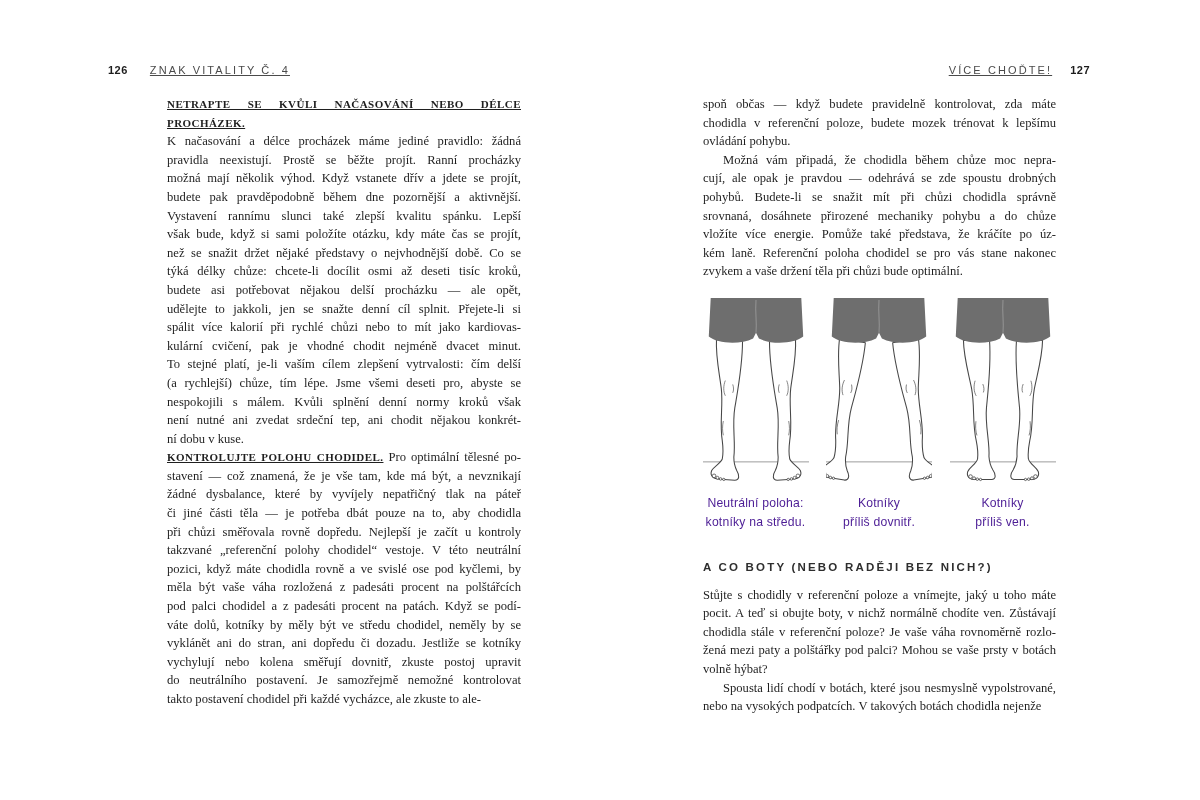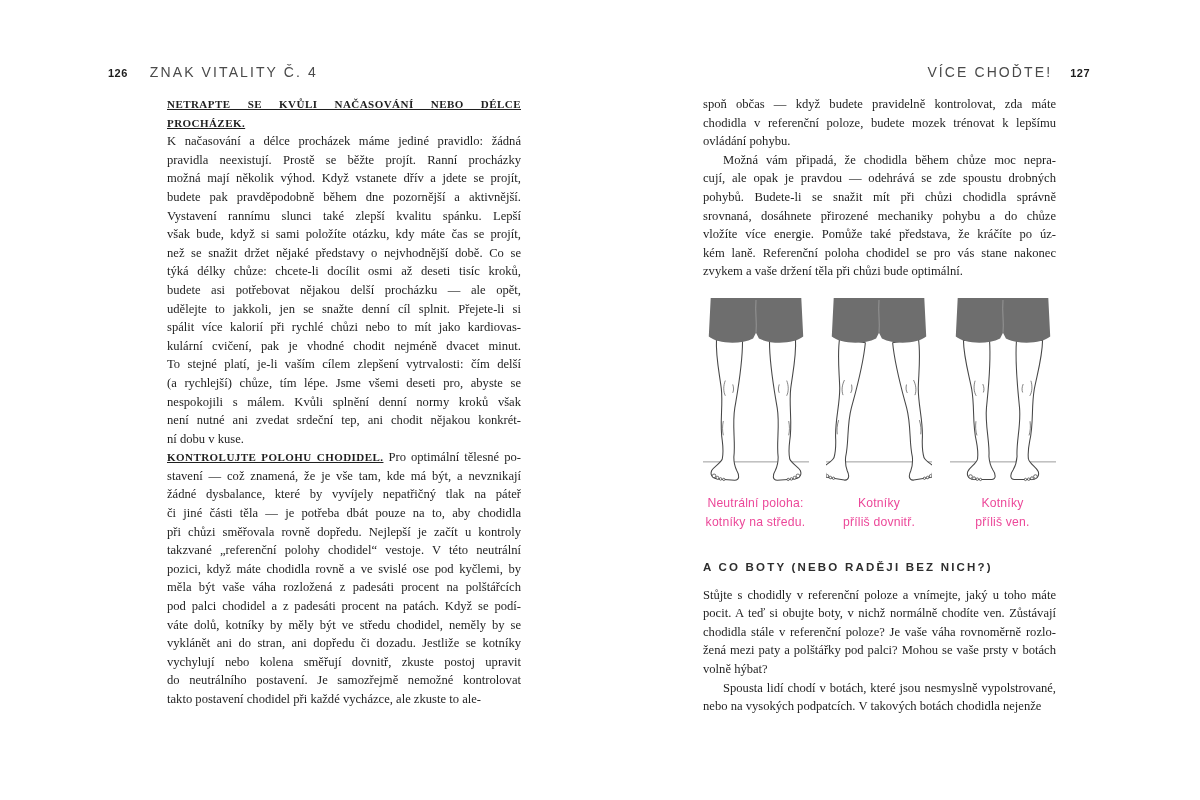--- a/index.html
+++ b/index.html
@@ -4,37 +4,37 @@
 <style>
   html,body{margin:0;padding:0;background:#fff;}
   body{width:1200px;height:800px;font-family:"Liberation Serif",serif;color:#1f1f1f;}
   .spread{position:relative;width:1200px;height:800px;background:#fff;overflow:hidden;}
 
   
   .rh{position:absolute;top:64px;display:flex;align-items:baseline;font-family:"Liberation Sans",sans-serif;}
   .rh-left{left:108px;gap:22px;}
   .rh-right{right:110px;gap:18px;}
   .folio{font-weight:bold;font-size:11px;letter-spacing:.5px;color:#1d1d1d;}
-  .rhead{font-size:14px;letter-spacing:2.1px;color:#4a4a4a;}
+  .rhead{font-size:11px;letter-spacing:2.1px;color:#4a4a4a;text-decoration:underline;}
 
   
   .col{position:absolute;top:95px;width:354px;font-size:12.6px;line-height:18.6px;}
   .col-left{left:167px;}
   .col-right{left:703px;width:353px;}
   .tl{text-align:justify;text-align-last:justify;}
   .tl-last{text-align-last:left;}
   .sec2{}
   .runin{font-weight:bold;font-size:11px;letter-spacing:.45px;text-decoration:underline;}
   .para.indent .tl:first-child{text-indent:20px;}
 
   
   .legs-figure{display:flex;justify-content:space-between;width:360px;margin:17px 0 0 -4px;padding:0;}
   .fig-item{display:flex;flex-direction:column;align-items:center;width:113px;}
   .fig-item svg{display:block;overflow:hidden;}
-  .caption{margin-top:7px;font-family:"Liberation Sans",sans-serif;font-size:12.2px;line-height:19px;color:#ec4899;text-align:center;letter-spacing:.2px;white-space:nowrap;}
+  .caption{margin-top:7px;font-family:"Liberation Sans",sans-serif;font-size:12.2px;line-height:19px;color:#4c1d95;text-align:center;letter-spacing:.2px;white-space:nowrap;}
 
   .subhead{margin:26px 0 9px 0;font-family:"Liberation Sans",sans-serif;font-size:11.5px;font-weight:700;letter-spacing:2.2px;color:#2e2e2e;}
 
   
   .shorts{fill:var(--shorts,#6e6e6e);}
   .seam{fill:none;stroke:#ffffff;stroke-width:.8;opacity:.35;}
   .leg{fill:#ffffff;stroke:var(--outline,#474747);stroke-width:1.1;stroke-linejoin:round;stroke-linecap:round;}
   .detail{fill:none;stroke:var(--outline,#474747);stroke-width:.9;opacity:.75;stroke-linecap:round;}
   .toe{fill:#ffffff;stroke:var(--outline,#474747);stroke-width:.8;}
   .ground{stroke:var(--ground,#999999);stroke-width:1;}

